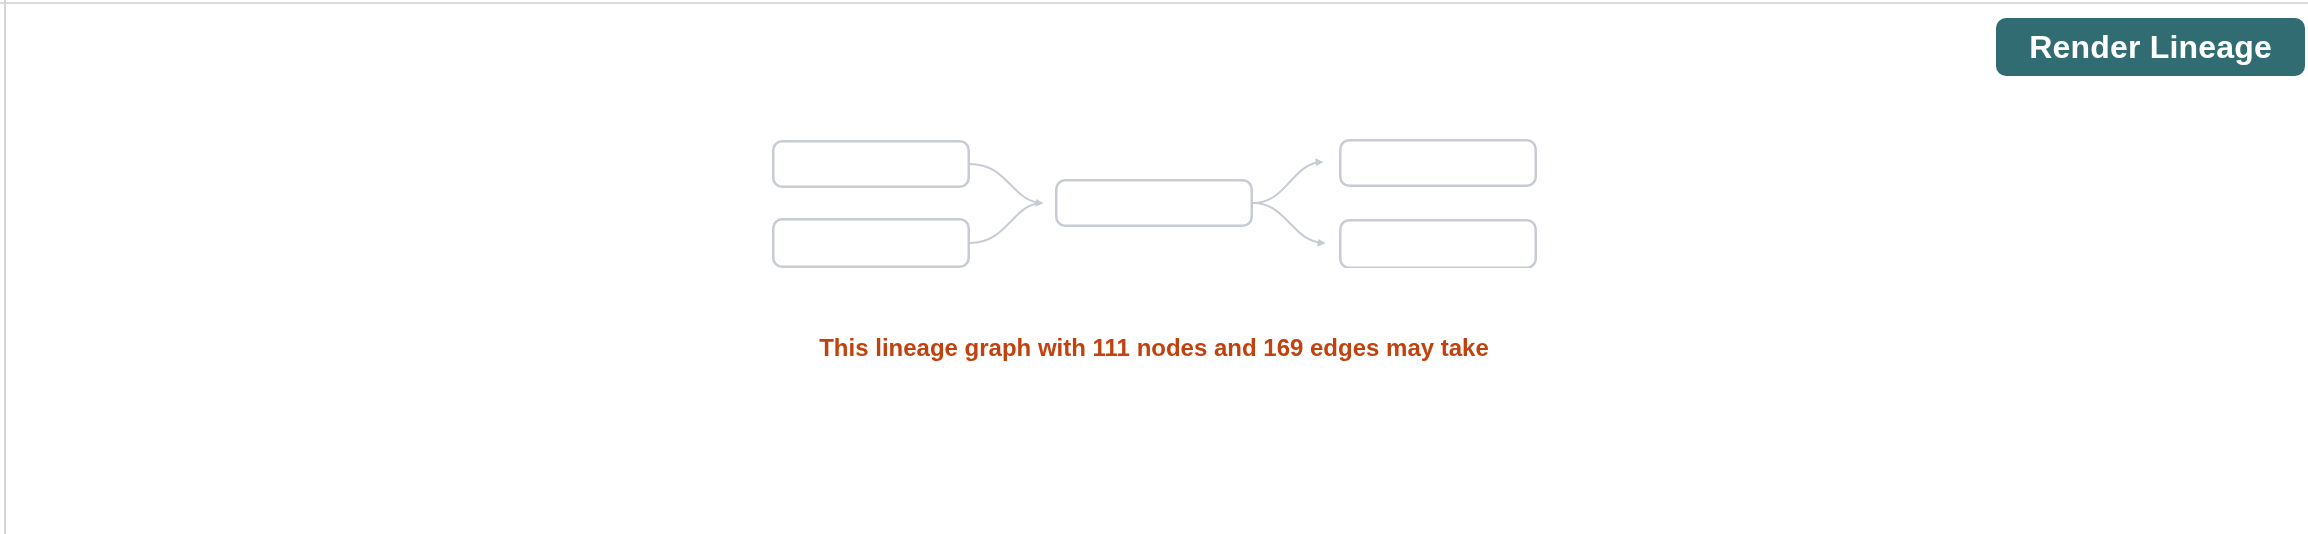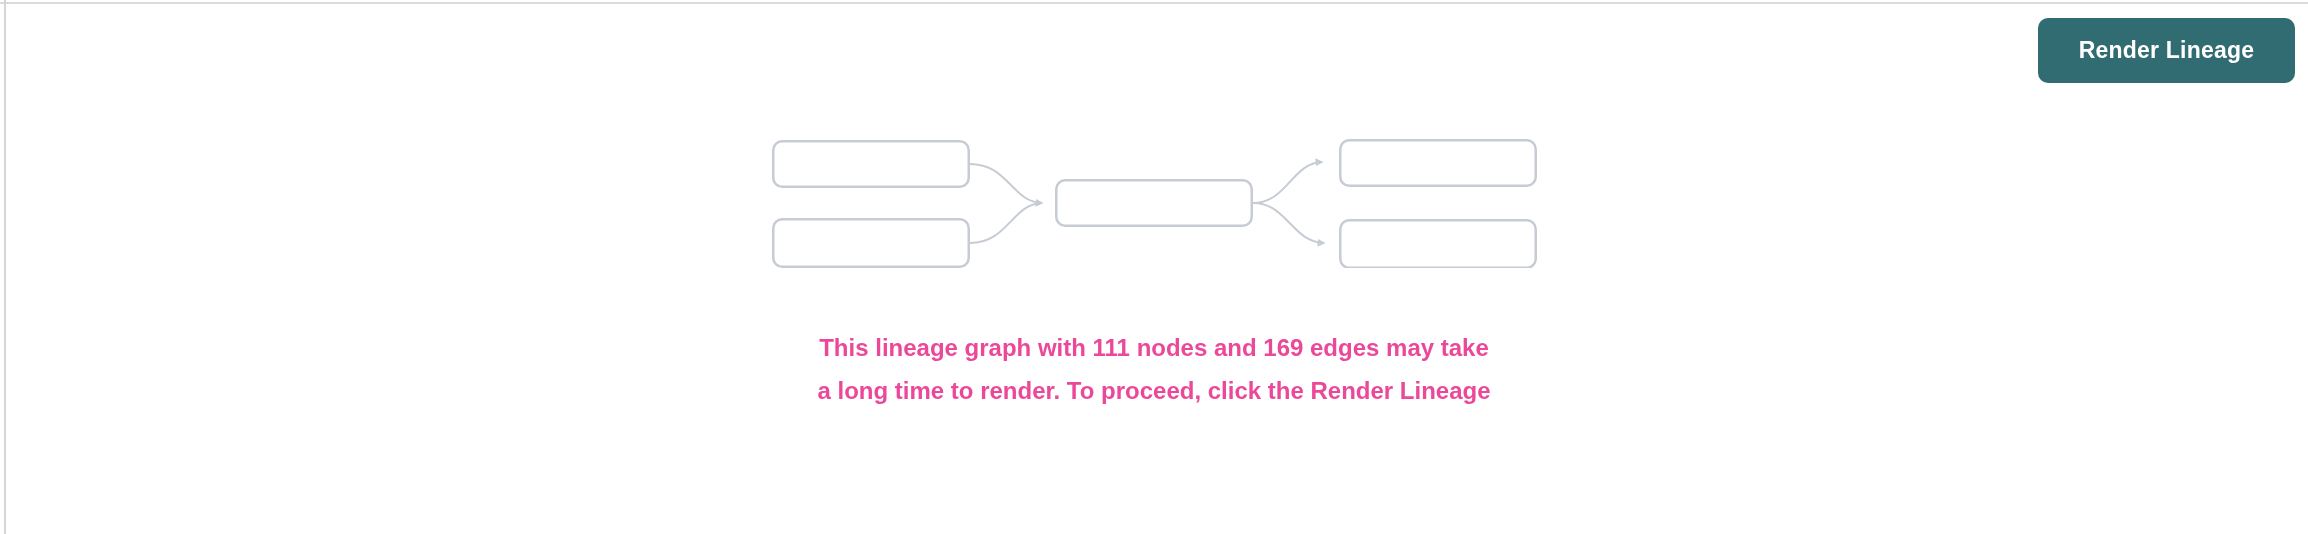--- a/index.html
+++ b/index.html
@@ -11,26 +11,26 @@
   .hairline-top {
     position: absolute; top: 2px; left: 0; right: 0; height: 2px;
     background: #dadbde;
   }
   .hairline-left {
     position: absolute; top: 0; bottom: 0; left: 4px; width: 2px;
     background: #d5d5d8;
   }
 
   .render-btn {
-    position: absolute; top: 18px; right: 13px;
-    height: 65px; min-width: 257px; padding: 0 33px;
+    position: absolute; top: 18px; right: 3px;
+    height: 58px; min-width: 257px; padding: 0 33px;
     background: #316c72; color: #ffffff;
     border: none; border-radius: 10px;
     font-family: "Liberation Sans", sans-serif;
-    font-size: 23px; font-weight: 700; letter-spacing: 0.2px;
+    font-size: 32px; font-weight: 700; letter-spacing: 0.2px;
     cursor: pointer;
     display: inline-flex; align-items: center; justify-content: center;
   }
 
   .empty-state {
     position: absolute; top: 139px; left: 50%;
     transform: translateX(-50%);
     width: 900px;
     text-align: center;
   }
@@ -73,19 +73,18 @@
 
       <g fill="#ffffff" stroke="#c6cbd4" stroke-width="2.5">
         <rect x="1.25" y="2.25" width="195.5" height="45.5" rx="9"></rect>
         <rect x="1.25" y="80.25" width="195.5" height="47.5" rx="9"></rect>
         <rect x="284.25" y="41.25" width="195.5" height="45.5" rx="9"></rect>
         <rect x="568.25" y="1.25" width="195.5" height="45.5" rx="9"></rect>
         <rect x="568.25" y="81.25" width="195.5" height="47.5" rx="9"></rect>
       </g>
     </svg>
 
-    <div class="message" style="color: #ec4899;">
+    <div class="message" style="color: #c2410c;">
       <div class="line">This lineage graph with 111 nodes and 169 edges may take</div>
-      <div class="line">a long time to render. To proceed, click the Render Lineage</div>
     </div>
 
   </div>
 </div>
 
 </body></html>

